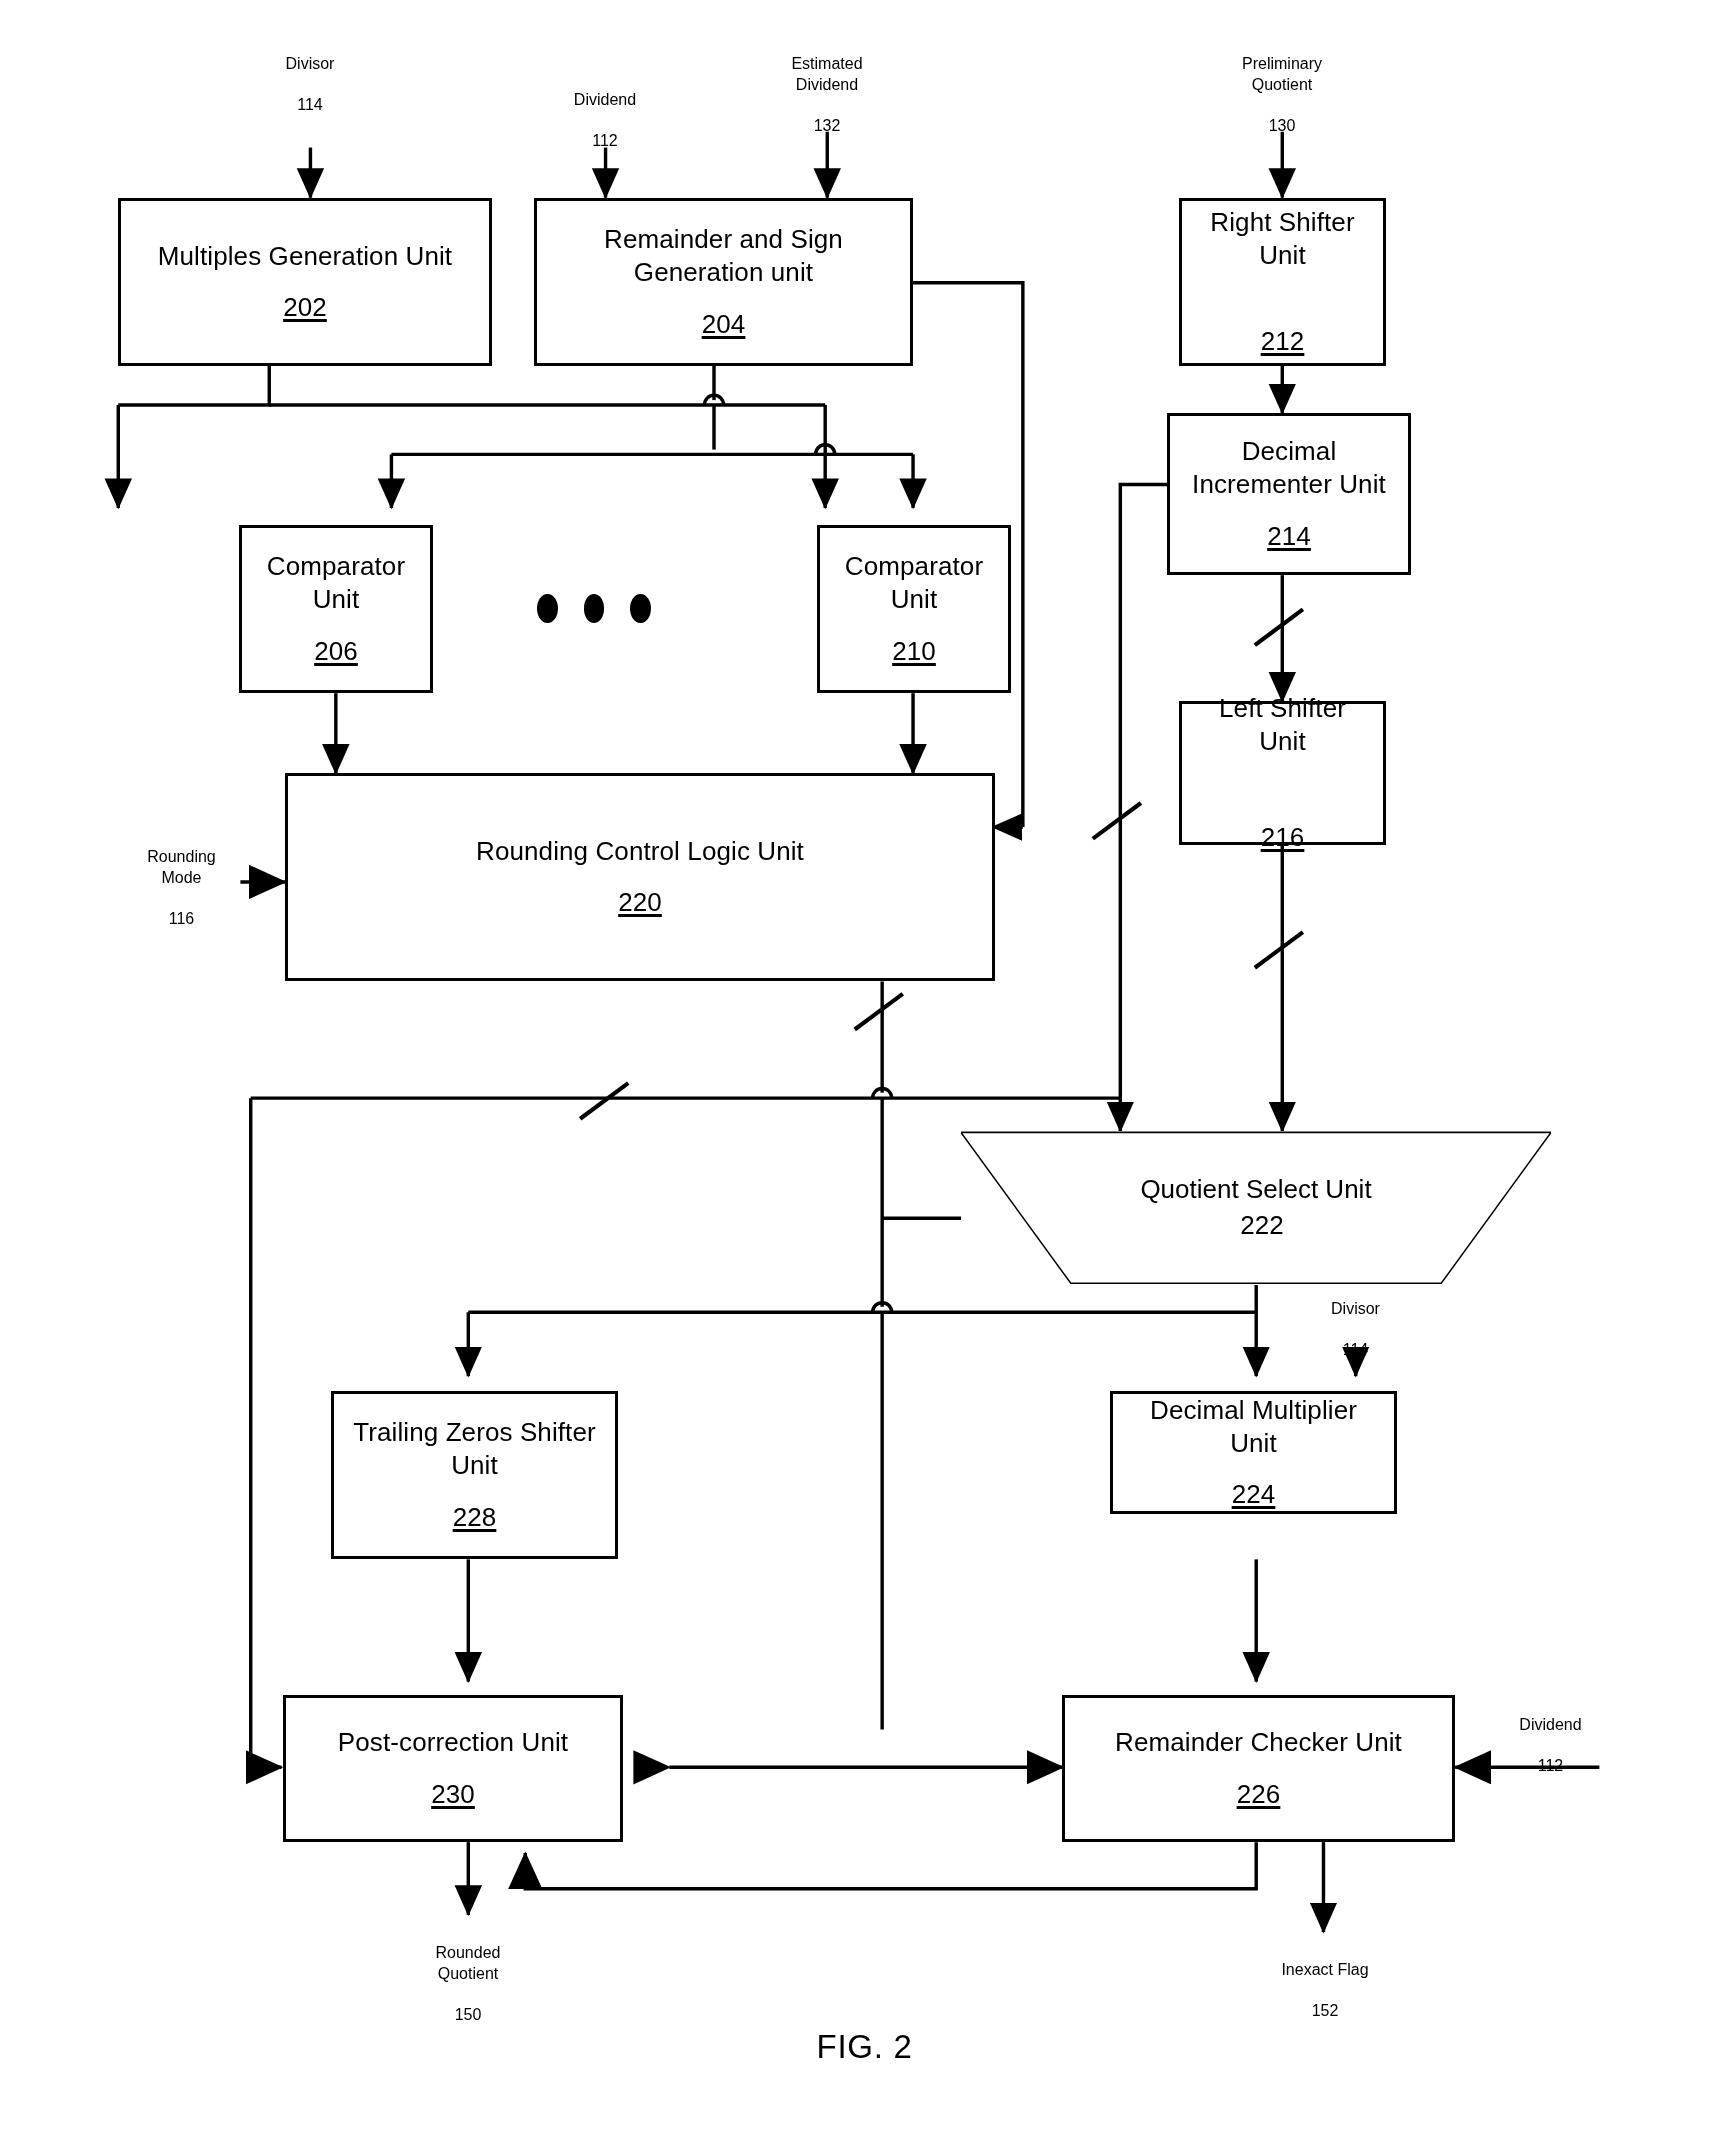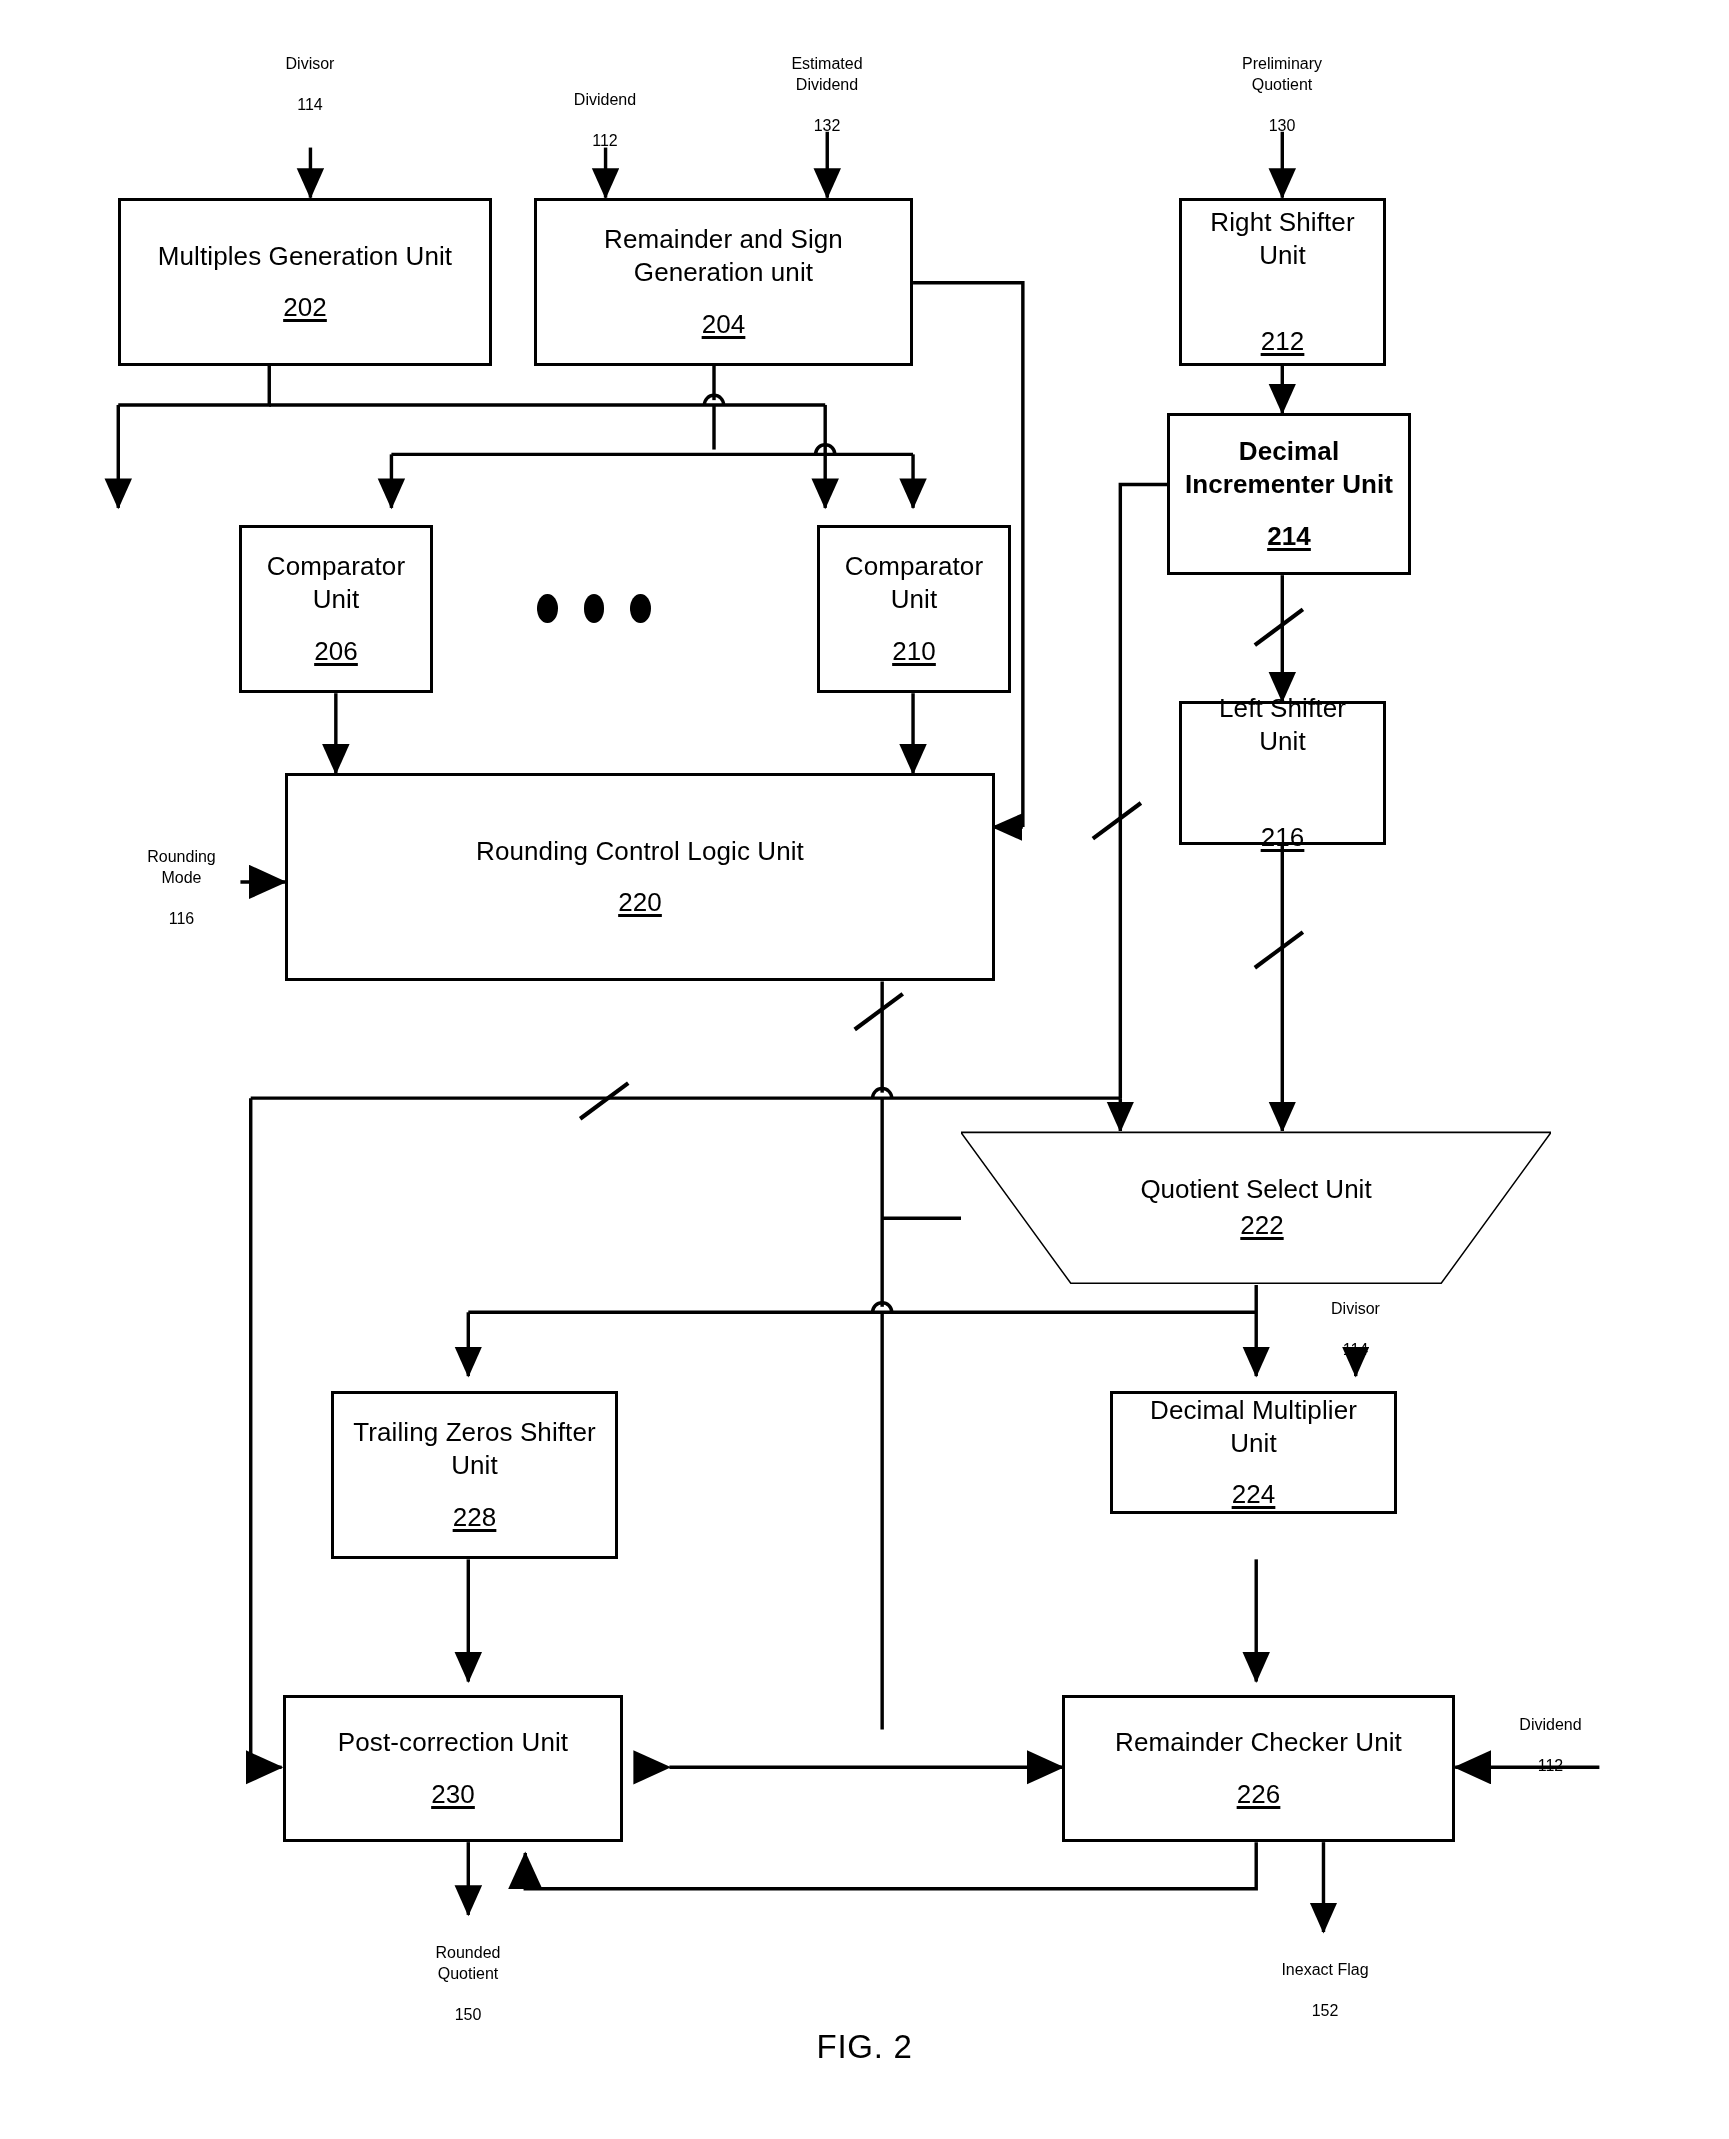--- a/index.html
+++ b/index.html
@@ -70,21 +70,20 @@
     pointer-events: none;
   }
   .mux .mux-label {
     position: relative;
     z-index: 2;
   }
   .mux .node-ref {
     position: relative;
     z-index: 2;
     margin-top: 2.7px;
-    text-decoration: underline;
     text-underline-offset: 3.4px;
     text-decoration-thickness: 2.7px;
     margin-left: 12px;
   }
   .sig {
     position: absolute;
     font-size: 16px;
     line-height: 1.3;
     text-align: center;
     white-space: pre-line;
@@ -276,21 +275,21 @@
 Generation unit</div>
     <div class="node-ref">204</div>
   </div>
 
   <div class="node" style="left:1179px; top:198px; width:207px; height:168px;gap:34px;">
     <div class="node-title">Right Shifter
 Unit</div>
     <div class="node-ref">212</div>
   </div>
 
-  <div class="node" style="left:1167px; top:413px; width:244px; height:162px;font-weight:bold;">
+  <div class="node" style="left:1167px; top:413px; width:244px; height:162px;">
     <div class="node-title">Decimal
 Incrementer Unit</div>
     <div class="node-ref">214</div>
   </div>
 
   <div class="node" style="left:239px; top:525px; width:194px; height:168px;">
     <div class="node-title">Comparator
 Unit</div>
     <div class="node-ref">206</div>
   </div>

